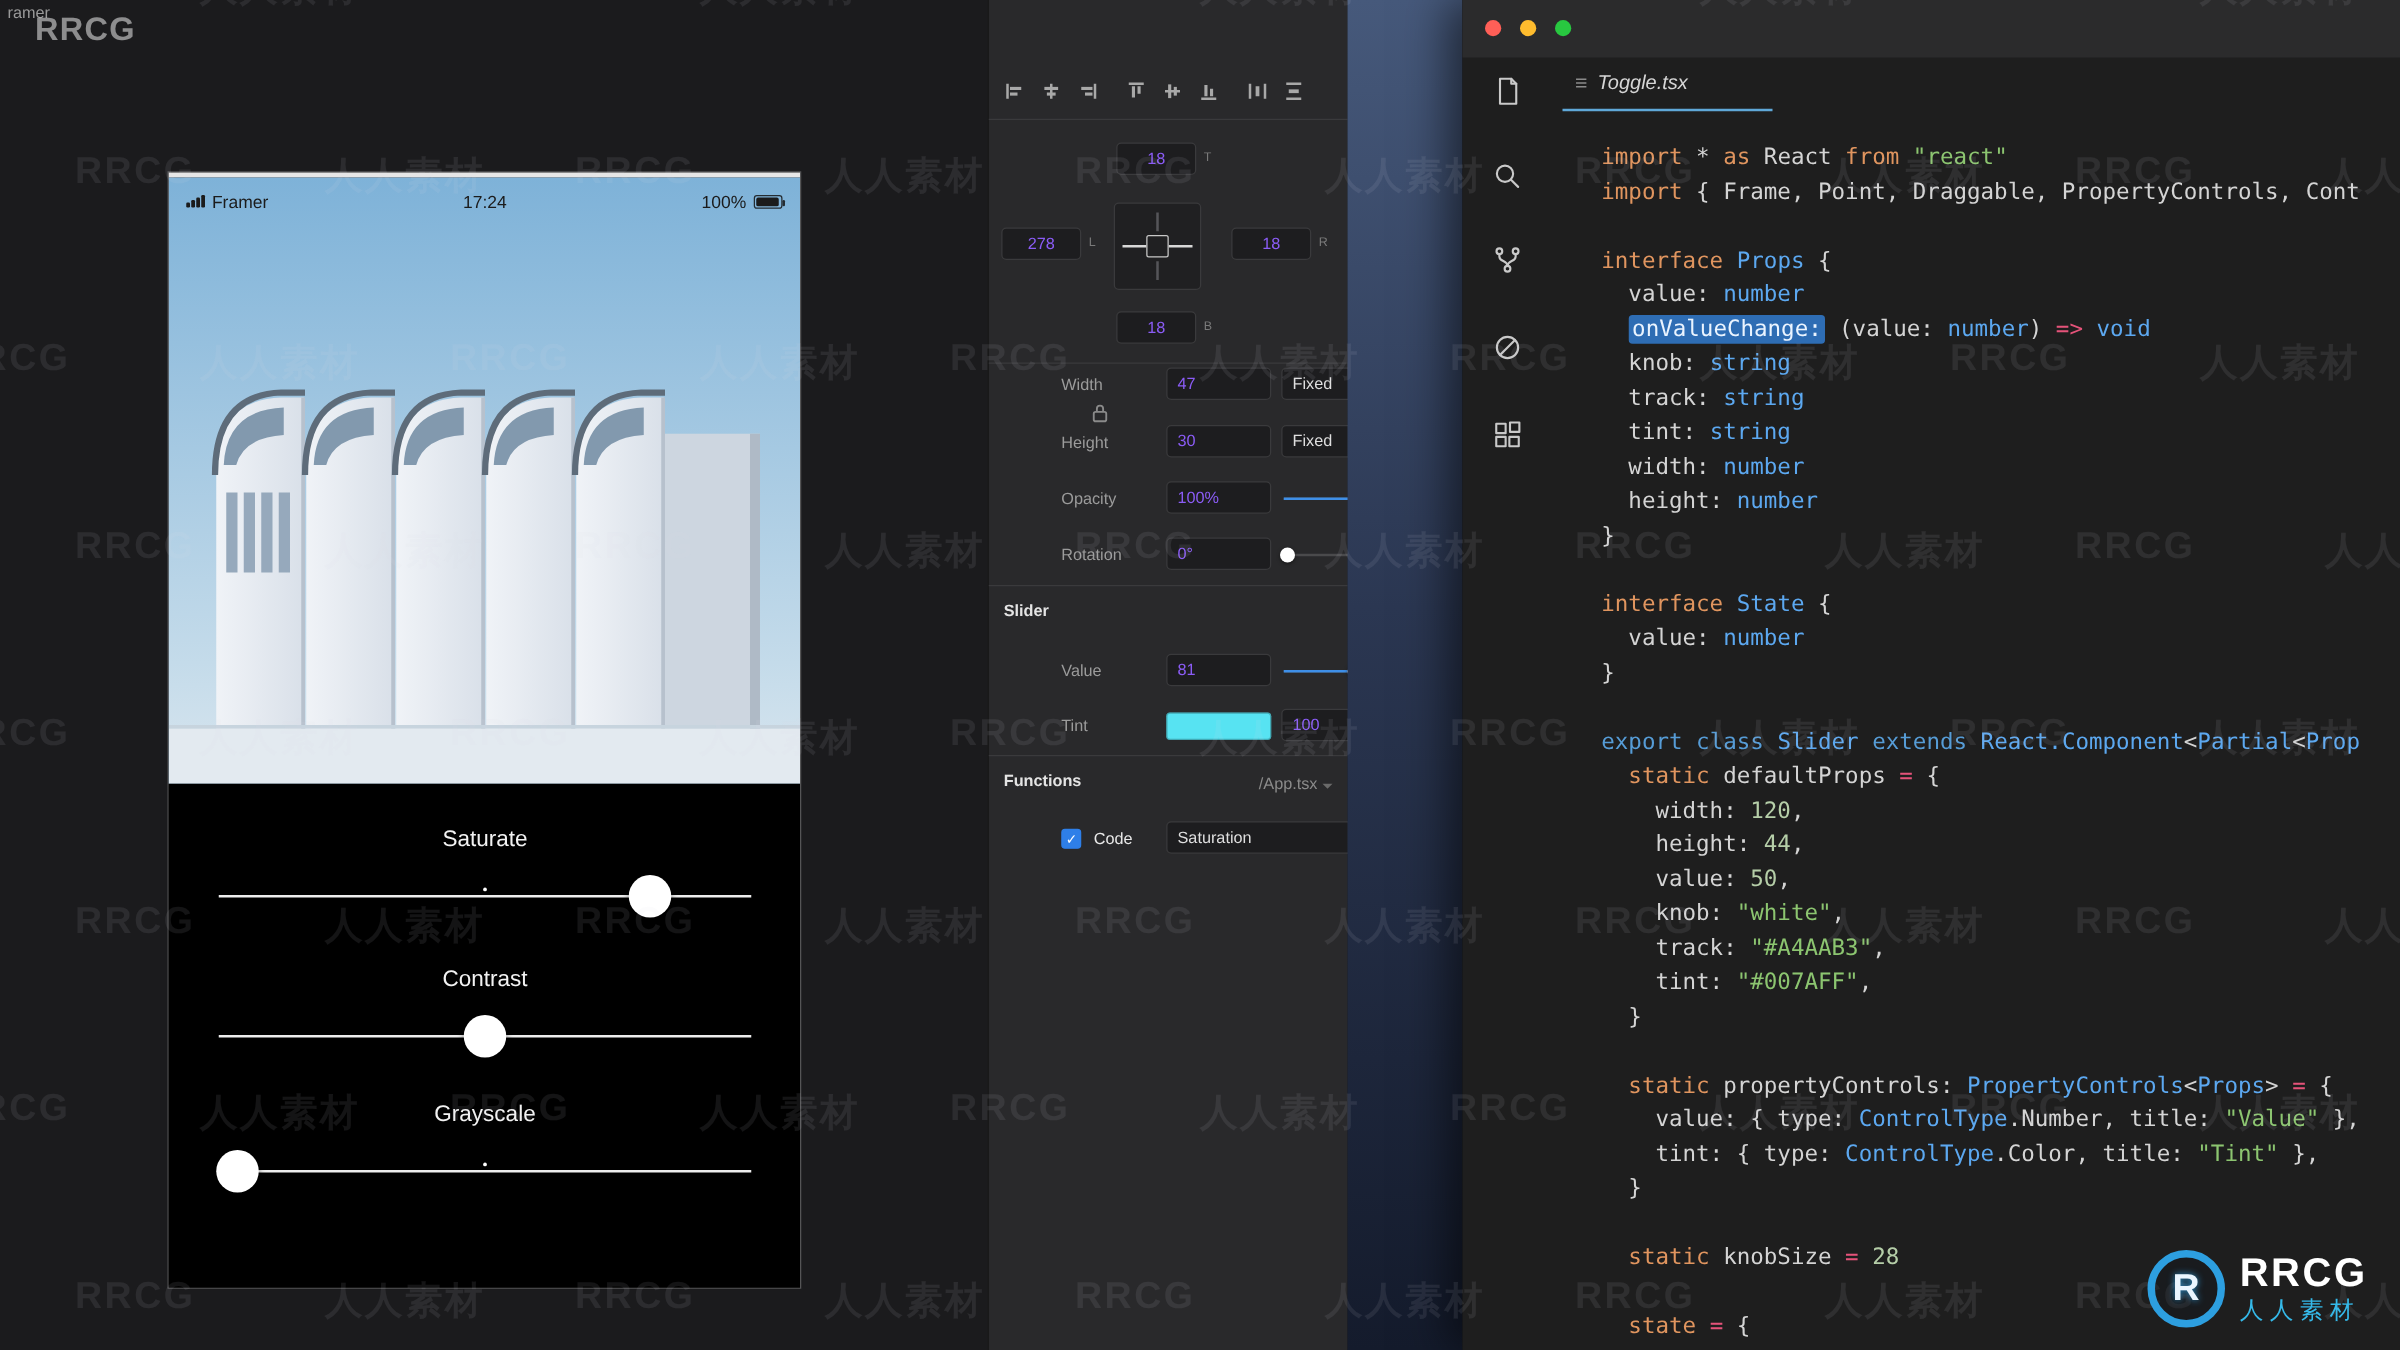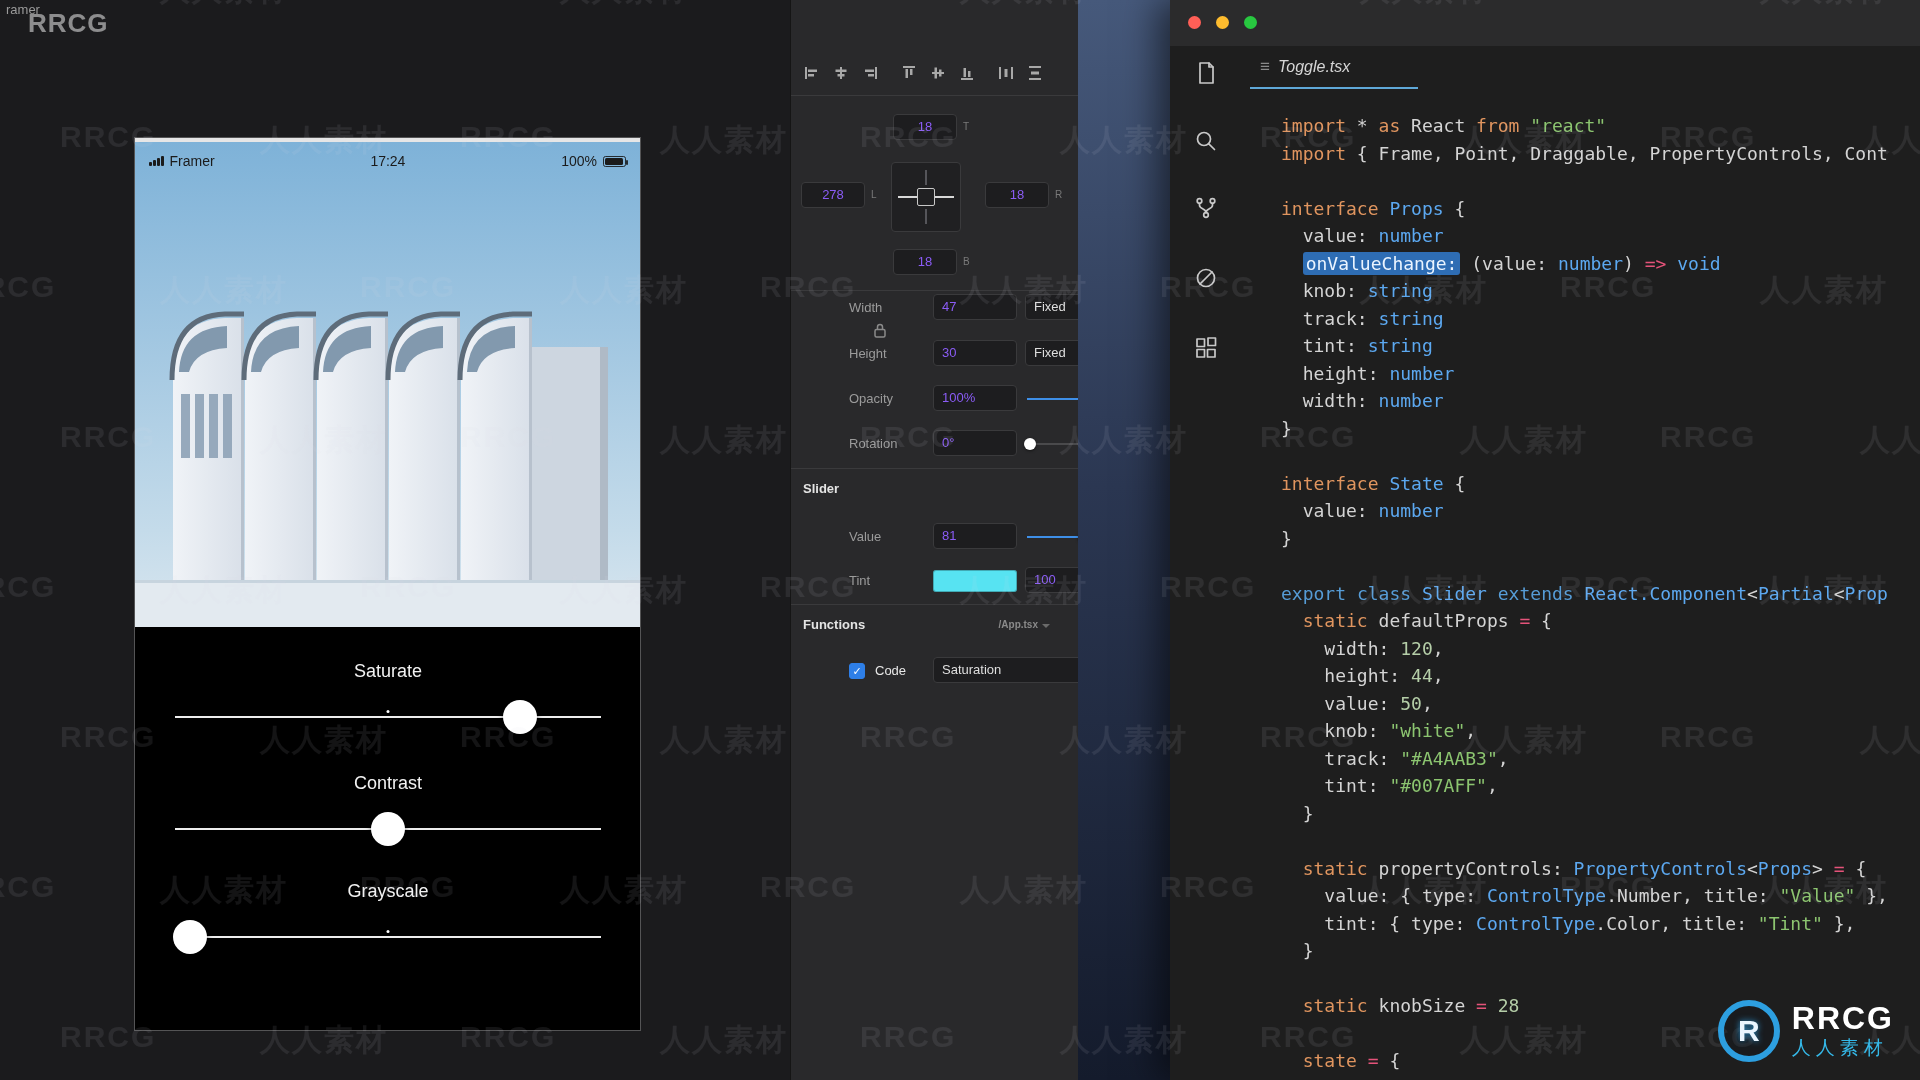--- a/index.html
+++ b/index.html
@@ -64,21 +64,21 @@
              border-radius:4px; color:#DFDFDF; padding:0 20px 0 8px; }
   .chev { position:absolute; right:7px; top:11px; width:0; height:0; border-left:4px solid transparent;
           border-right:4px solid transparent; border-top:4px solid #8A8A8A; }
   .lock { position:absolute; left:82px; top:322px; width:14px; height:17px; }
   .lock svg { width:14px; height:17px; stroke:#8A8A8A; fill:none; stroke-width:1.5; }
   .mini-slider { position:absolute; left:190px; top:13px; width:73px; height:2px; background:#4A4A4C; }
   .ms-fill { position:absolute; left:0; top:0; height:2px; background:#3E8FE8; }
   .ms-knob { position:absolute; top:50%; width:12px; height:12px; border-radius:50%; background:#fff;
              transform:translate(-50%,-50%); box-shadow:0 1px 3px rgba(0,0,0,.5); }
   .pheader { position:absolute; left:12px; color:#E4E4E4; font-weight:bold; }
-  .pfile { position:absolute; right:28px; color:#8A8A8A; font-size:10px;font-weight:bold; }
+  .pfile { position:absolute; right:12px; color:#8A8A8A; font-size:13px; }
   .pfile .chev { position:relative; display:inline-block; right:auto; top:0; margin-left:4px; border-top-color:#6a6a6a; }
   .swatch { position:absolute; left:96px; top:3px; width:84px; height:22px; border-radius:3px; box-shadow:inset 0 0 0 1px rgba(0,0,0,.25); }
   .checkbox { position:absolute; left:12px; top:6px; width:16px; height:16px; border-radius:3px; border:1px solid #555; }
   .checkbox.on { background:#2E7FE8; border-color:#2E7FE8; }
   .checkbox.on::after { content:"✓"; position:absolute; left:2.5px; top:0.5px; color:#fff; font-size:11px; }
 
   
   .desktop { position:absolute; left:1078px; top:0; width:92px; height:1080px;
              background:linear-gradient(180deg,#46597B 0%,#2B3752 45%,#141B2C 100%); }
 
@@ -401,22 +401,22 @@
     <div class="editor">
         <div class="code-line"><span class="tok-k">import</span><span class="tok-w"> * </span><span class="tok-k">as</span><span class="tok-w"> React </span><span class="tok-k">from</span><span class="tok-s"> "react"</span></div>
         <div class="code-line"><span class="tok-k">import</span><span class="tok-w"> { Frame, Point, Draggable, PropertyControls, Cont</span></div>
         <div class="code-line"></div>
         <div class="code-line"><span class="tok-k">interface</span><span class="tok-w"> </span><span class="tok-t">Props</span><span class="tok-w"> {</span></div>
         <div class="code-line"><span class="tok-w">  value: </span><span class="tok-t">number</span></div>
         <div class="code-line"><span class="tok-w">  </span><span class="tok-h">onValueChange:</span><span class="tok-w"> (value: </span><span class="tok-t">number</span><span class="tok-w">) </span><span class="tok-o">=&gt;</span><span class="tok-w"> </span><span class="tok-t">void</span></div>
         <div class="code-line"><span class="tok-w">  knob: </span><span class="tok-t">string</span></div>
         <div class="code-line"><span class="tok-w">  track: </span><span class="tok-t">string</span></div>
         <div class="code-line"><span class="tok-w">  tint: </span><span class="tok-t">string</span></div>
+        <div class="code-line"><span class="tok-w">  width: </span><span class="tok-t">number</span></div>
         <div class="code-line"><span class="tok-w">  height: </span><span class="tok-t">number</span></div>
-        <div class="code-line"><span class="tok-w">  width: </span><span class="tok-t">number</span></div>
         <div class="code-line"><span class="tok-w">}</span></div>
         <div class="code-line"></div>
         <div class="code-line"><span class="tok-k">interface</span><span class="tok-w"> </span><span class="tok-t">State</span><span class="tok-w"> {</span></div>
         <div class="code-line"><span class="tok-w">  value: </span><span class="tok-t">number</span></div>
         <div class="code-line"><span class="tok-w">}</span></div>
         <div class="code-line"></div>
         <div class="code-line"><span class="tok-b">export</span><span class="tok-w"> </span><span class="tok-b">class</span><span class="tok-w"> </span><span class="tok-t">Slider</span><span class="tok-w"> </span><span class="tok-b">extends</span><span class="tok-w"> </span><span class="tok-t">React.Component</span><span class="tok-w">&lt;</span><span class="tok-t">Partial</span><span class="tok-w">&lt;</span><span class="tok-t">Prop</span></div>
         <div class="code-line"><span class="tok-k">  static</span><span class="tok-w"> defaultProps </span><span class="tok-o">=</span><span class="tok-w"> {</span></div>
         <div class="code-line"><span class="tok-w">    width: </span><span class="tok-n">120</span><span class="tok-w">,</span></div>
         <div class="code-line"><span class="tok-w">    height: </span><span class="tok-n">44</span><span class="tok-w">,</span></div>

